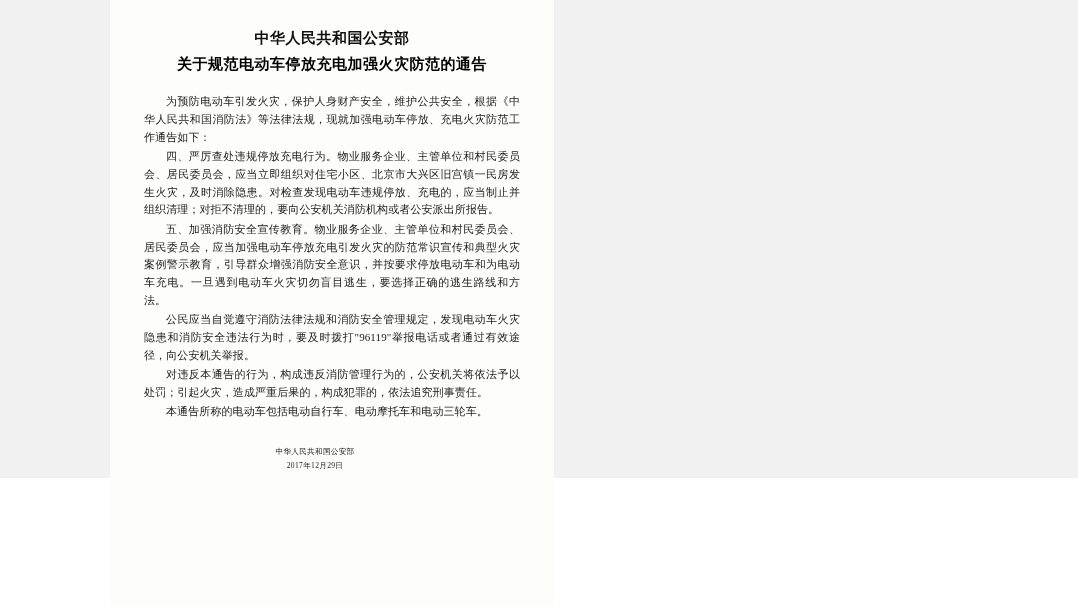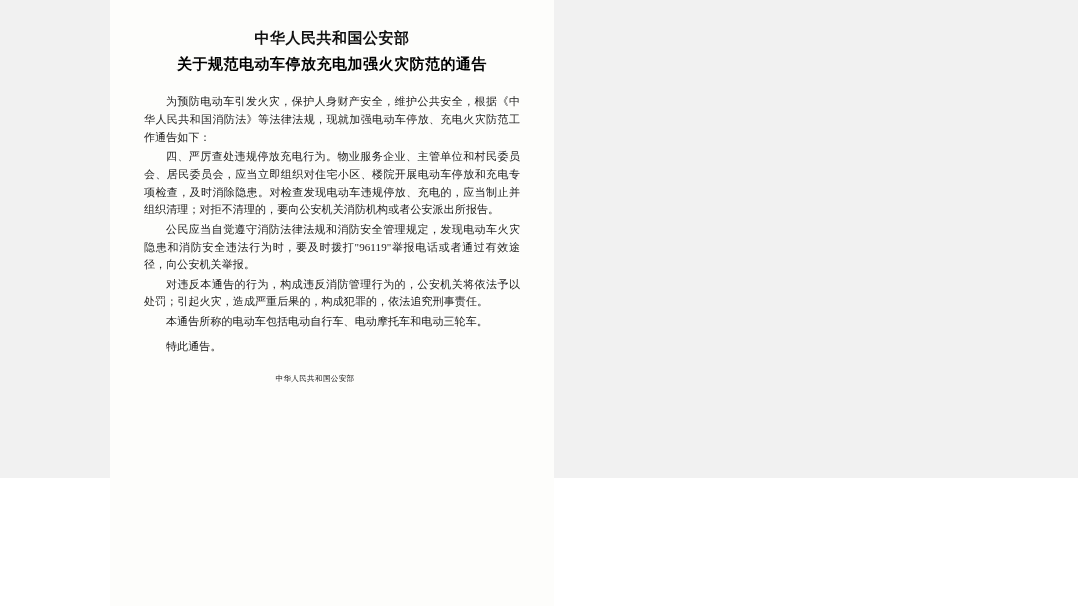--- a/index.html
+++ b/index.html
@@ -81,26 +81,27 @@
 <div class="page-wrap">
   <div class="doc">
     <div class="doc-inner">
 
       <div class="title-block">
         <div class="title-line1">中华人民共和国公安部</div>
         <div class="title-line2">关于规范电动车停放充电加强火灾防范的通告</div>
       </div>
 
       <p class="para">为预防电动车引发火灾，保护人身财产安全，维护公共安全，根据《中华人民共和国消防法》等法律法规，现就加强电动车停放、充电火灾防范工作通告如下：</p>
-      <p class="para">四、严厉查处违规停放充电行为。物业服务企业、主管单位和村民委员会、居民委员会，应当立即组织对住宅小区、楼院开展电动车停放和充电专项检查，及时消除隐患。对检查发现电动车违规停放、充电的，应当制止并组织清理；对拒不清理的，要向公安机关消防机构或者公安派出所报告。</p>
+      <p class="para">四、严厉查处违规停放充电行为。物业服务企业、主管单位和村民委员会、居民委员会，应当立即组织对住宅小区、北京市大兴区旧宫镇一民房发生火灾，及时消除隐患。对检查发现电动车违规停放、充电的，应当制止并组织清理；对拒不清理的，要向公安机关消防机构或者公安派出所报告。</p>
+      <p class="para">五、加强消防安全宣传教育。物业服务企业、主管单位和村民委员会、居民委员会，应当加强电动车停放充电引发火灾的防范常识宣传和典型火灾案例警示教育，引导群众增强消防安全意识，并按要求停放电动车和为电动车充电。一旦遇到电动车火灾切勿盲目逃生，要选择正确的逃生路线和方法。</p>
       <p class="para">公民应当自觉遵守消防法律法规和消防安全管理规定，发现电动车火灾隐患和消防安全违法行为时，要及时拨打"96119"举报电话或者通过有效途径，向公安机关举报。</p>
       <p class="para">对违反本通告的行为，构成违反消防管理行为的，公安机关将依法予以处罚；引起火灾，造成严重后果的，构成犯罪的，依法追究刑事责任。</p>
       <p class="para">本通告所称的电动车包括电动自行车、电动摩托车和电动三轮车。</p>
       <div class="spacer"></div>
-      <p class="para">特此通告。</p>
 
       <div class="sign-block">
         <div class="sign-line">中华人民共和国公安部</div>
+        <div class="sign-line">2017年12月29日</div>
       </div>
 
     </div>
   </div>
 </div>
 
 </body></html>

